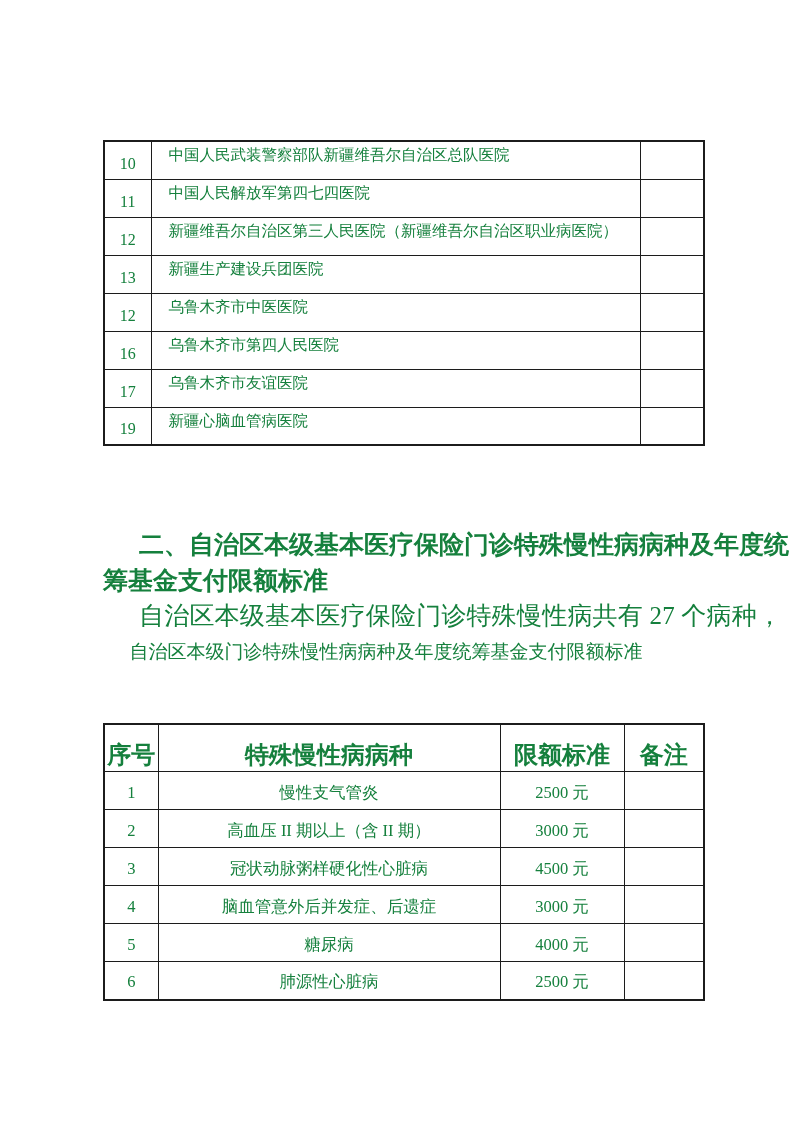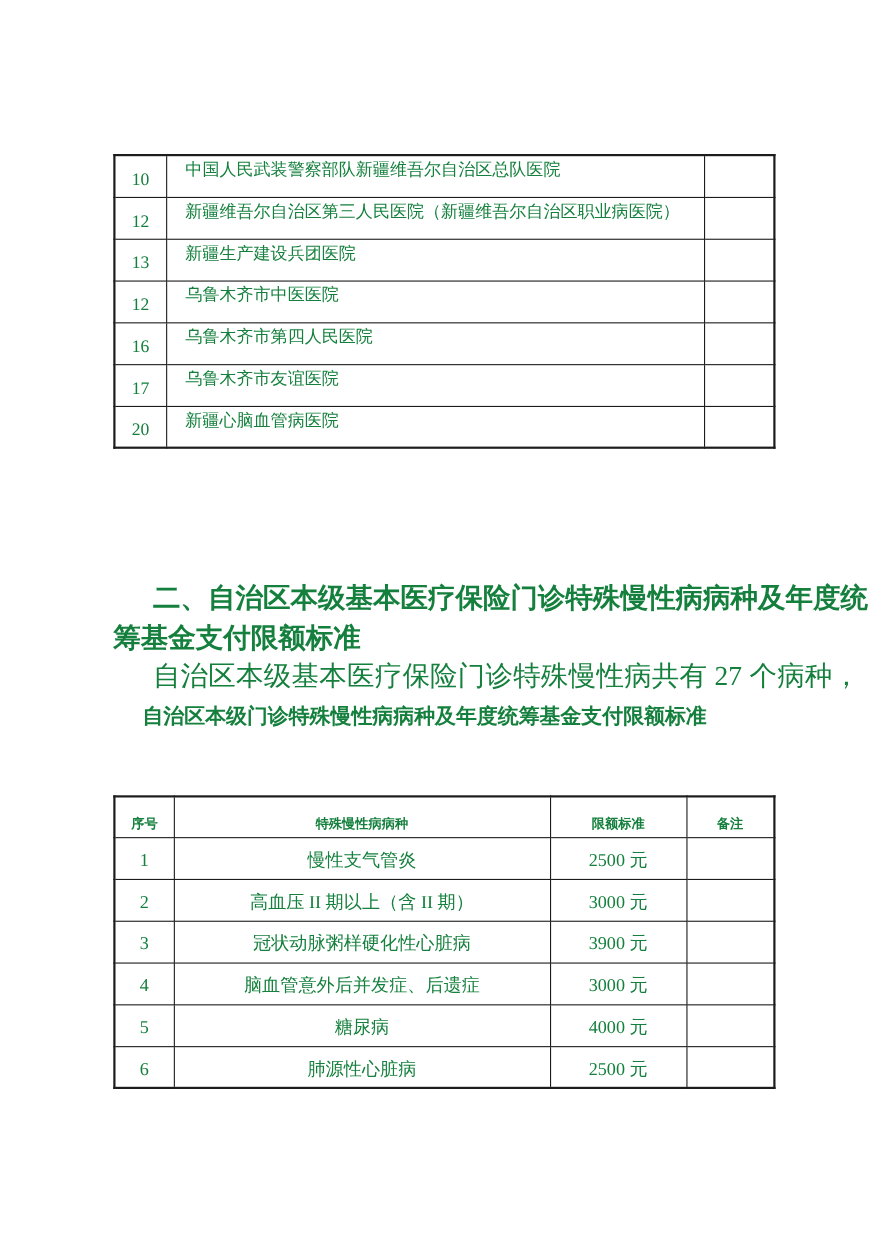--- a/index.html
+++ b/index.html
@@ -66,21 +66,21 @@
   .text-line.bold-head {
     font-family: "Liberation Sans", "DejaVu Sans", sans-serif;
     font-weight: 700;
     letter-spacing: 0;
   }
   .text-line.indent { text-indent: 36px; }
   .table-title-line {
     line-height: 36px;
     font-size: 19px;
     font-family: "Liberation Sans", "DejaVu Sans", sans-serif;
-    font-weight: 700;
+    font-weight: 400;
     text-align: center;
     padding-right: 24px;
     white-space: nowrap;
   }
 
   
   .limit-table {
     position: absolute;
     left: 103px;
     top: 723px;
@@ -89,21 +89,21 @@
   .limit-table th, .limit-table td {
     border: 1px solid #1c1c1c;
     text-align: center;
     vertical-align: middle;
     overflow: hidden;
   }
   .limit-table th {
     height: 37px;
     font-family: Liberation Serif, serif;
     font-weight: 700;
-    font-size: 12px;
+    font-size: 24px;
     padding-top: 14px;
   }
   .limit-table td {
     height: 38px;
     font-size: 16.5px;
     padding-top: 4px;
     white-space: nowrap;
   }
   .limit-table .col-no { width: 54px; }
   .limit-table .col-disease { width: 342px; }
@@ -116,20 +116,25 @@
 <div class="page">
 
   <table class="doc-table hospital-table">
     <tbody>
       <tr>
         <td class="col-no">10</td>
         <td class="col-name">中国人民武装警察部队新疆维吾尔自治区总队医院</td>
         <td class="col-remark"></td>
       </tr>
       <tr>
+        <td class="col-no">11</td>
+        <td class="col-name">中国人民解放军第四七四医院</td>
+        <td class="col-remark"></td>
+      </tr>
+      <tr>
         <td class="col-no">12</td>
         <td class="col-name">新疆维吾尔自治区第三人民医院（新疆维吾尔自治区职业病医院）</td>
         <td class="col-remark"></td>
       </tr>
       <tr>
         <td class="col-no">13</td>
         <td class="col-name">新疆生产建设兵团医院</td>
         <td class="col-remark"></td>
       </tr>
       <tr>
@@ -141,21 +146,21 @@
         <td class="col-no">16</td>
         <td class="col-name">乌鲁木齐市第四人民医院</td>
         <td class="col-remark"></td>
       </tr>
       <tr>
         <td class="col-no">17</td>
         <td class="col-name">乌鲁木齐市友谊医院</td>
         <td class="col-remark"></td>
       </tr>
       <tr>
-        <td class="col-no">20</td>
+        <td class="col-no">19</td>
         <td class="col-name">新疆心脑血管病医院</td>
         <td class="col-remark"></td>
       </tr>
     </tbody>
   </table>
 
   <div class="text-block">
     <div class="text-line bold-head indent">二、自治区本级基本医疗保险门诊特殊慢性病病种及年度统</div>
     <div class="text-line bold-head">筹基金支付限额标准</div>
     <div class="text-line indent">自治区本级基本医疗保险门诊特殊慢性病共有 27 个病种，</div>
@@ -178,21 +183,21 @@
       </tr>
       <tr>
         <td class="col-no">2</td>
         <td class="col-disease">高血压 II 期以上（含 II 期）</td>
         <td class="col-limit">3000 元</td>
         <td class="col-remark"></td>
       </tr>
       <tr>
         <td class="col-no">3</td>
         <td class="col-disease">冠状动脉粥样硬化性心脏病</td>
-        <td class="col-limit">3900 元</td>
+        <td class="col-limit">4500 元</td>
         <td class="col-remark"></td>
       </tr>
       <tr>
         <td class="col-no">4</td>
         <td class="col-disease">脑血管意外后并发症、后遗症</td>
         <td class="col-limit">3000 元</td>
         <td class="col-remark"></td>
       </tr>
       <tr>
         <td class="col-no">5</td>

